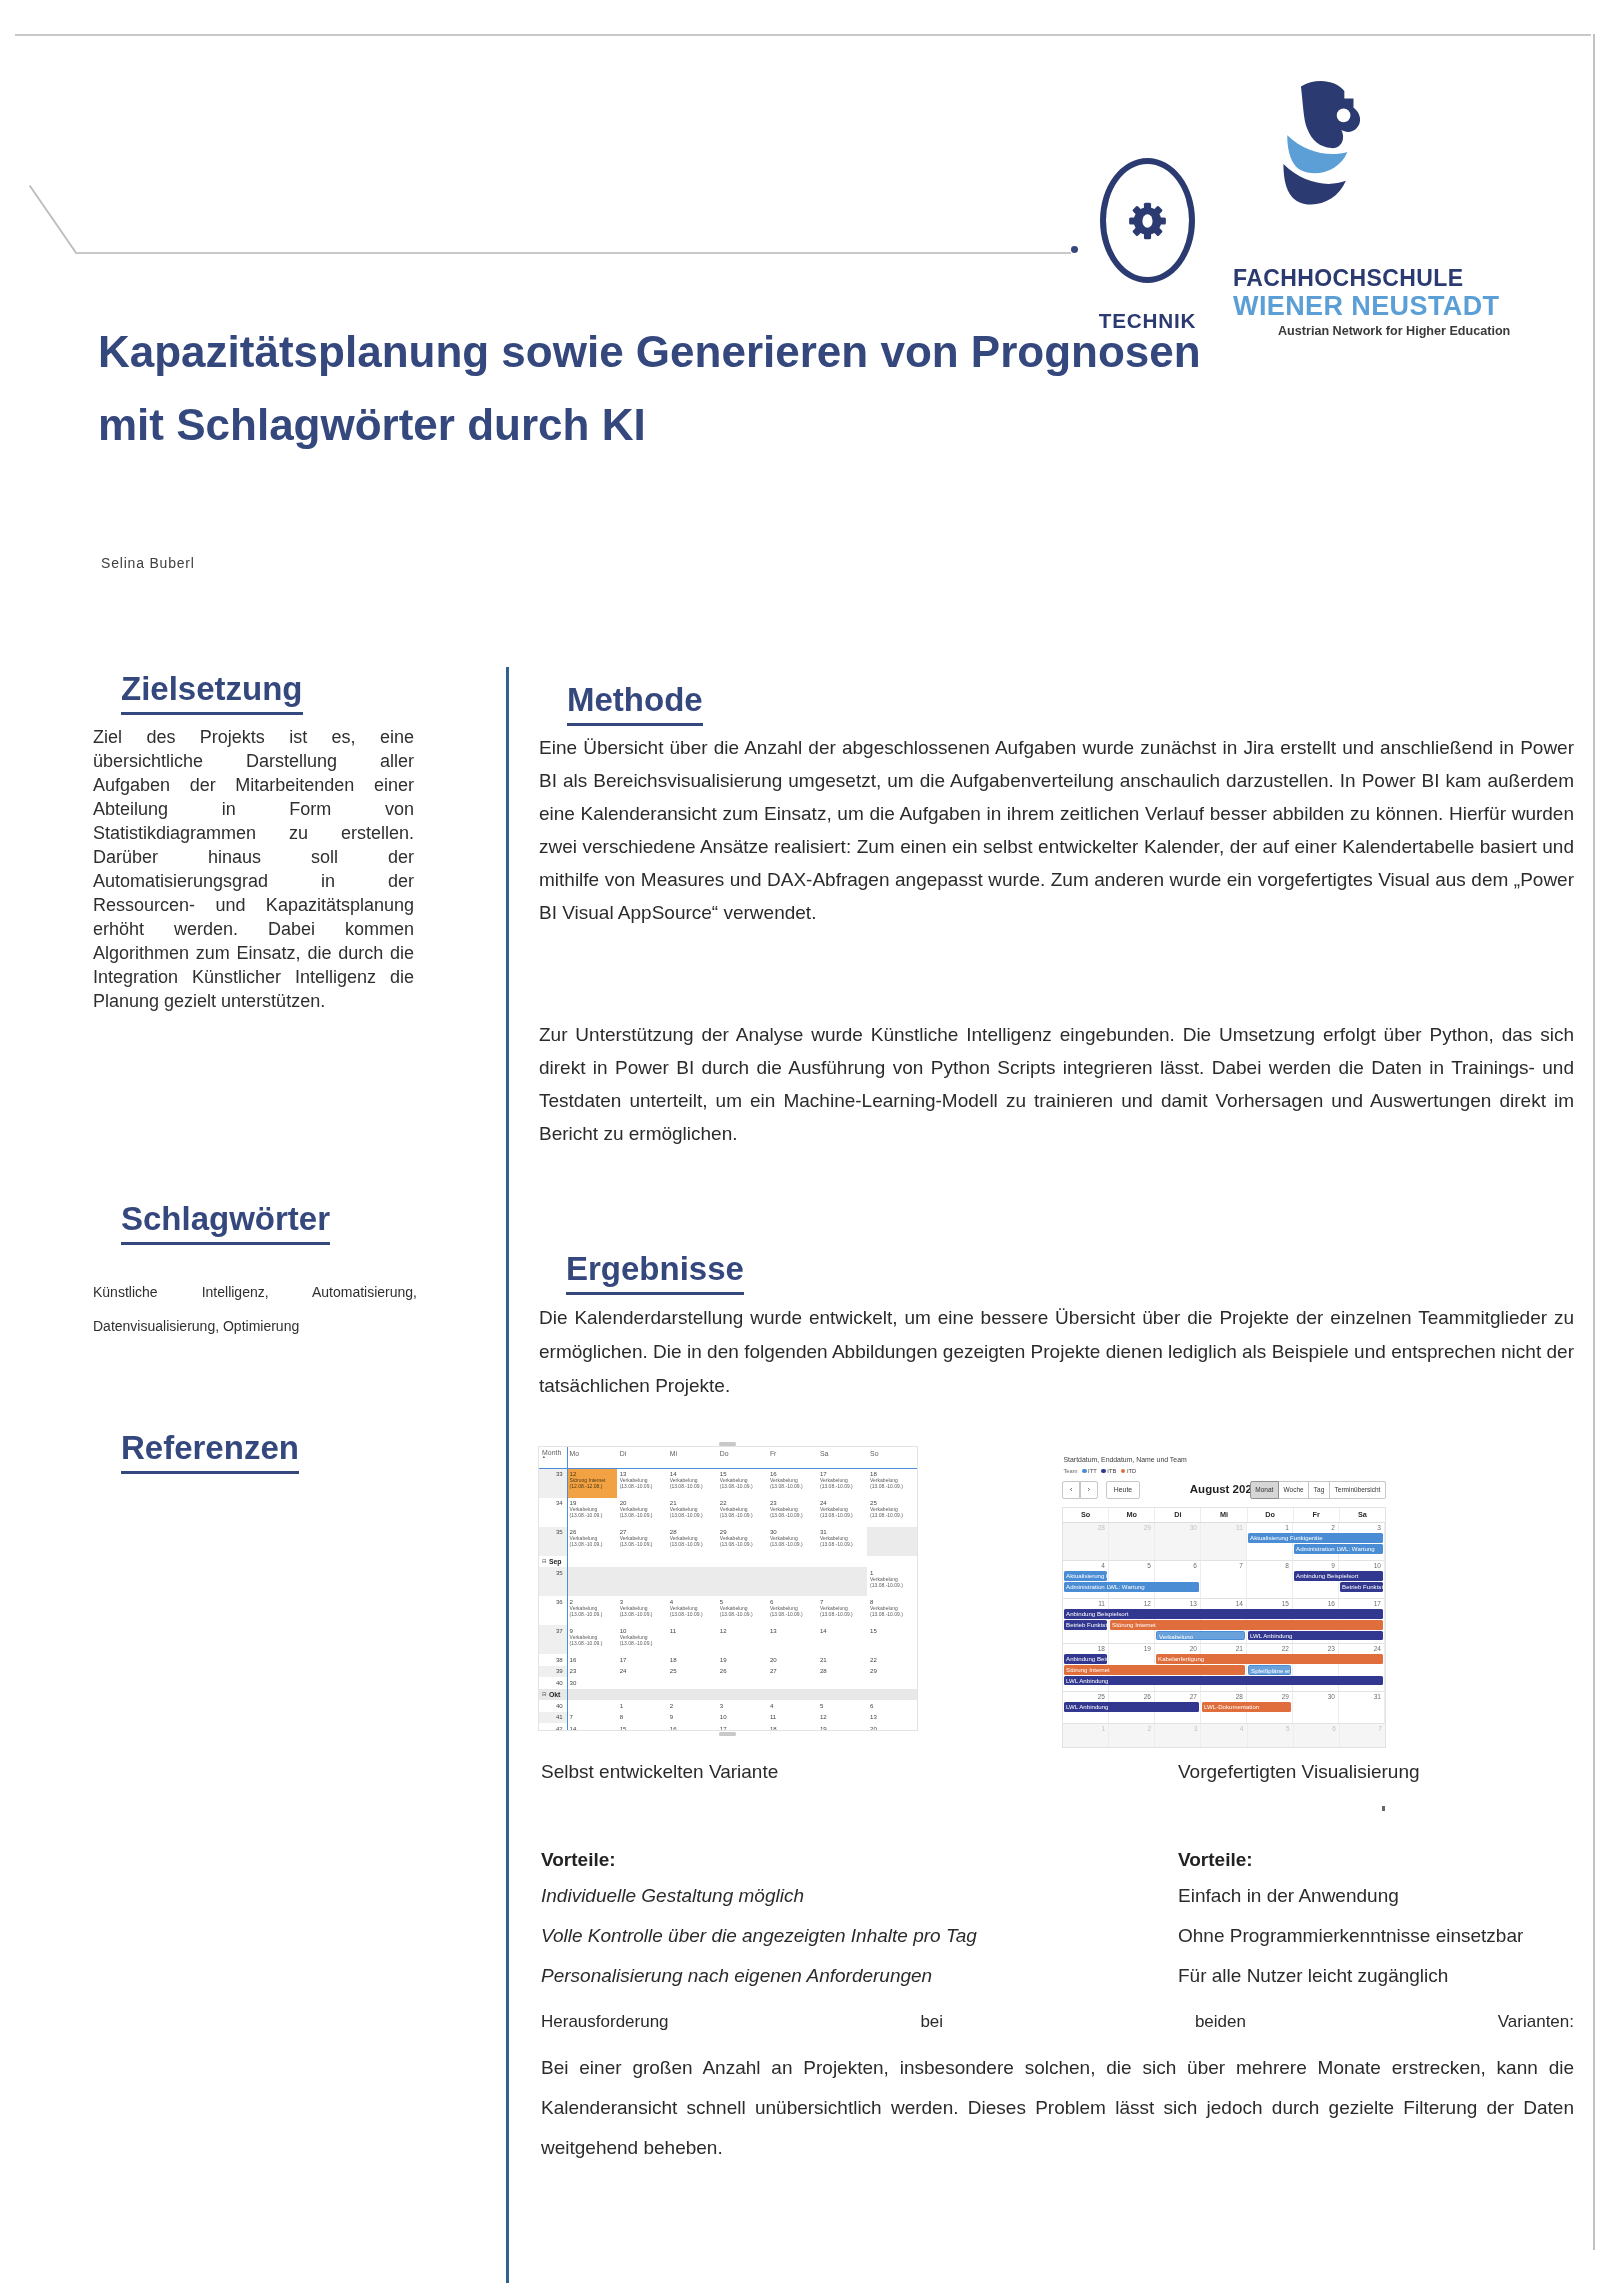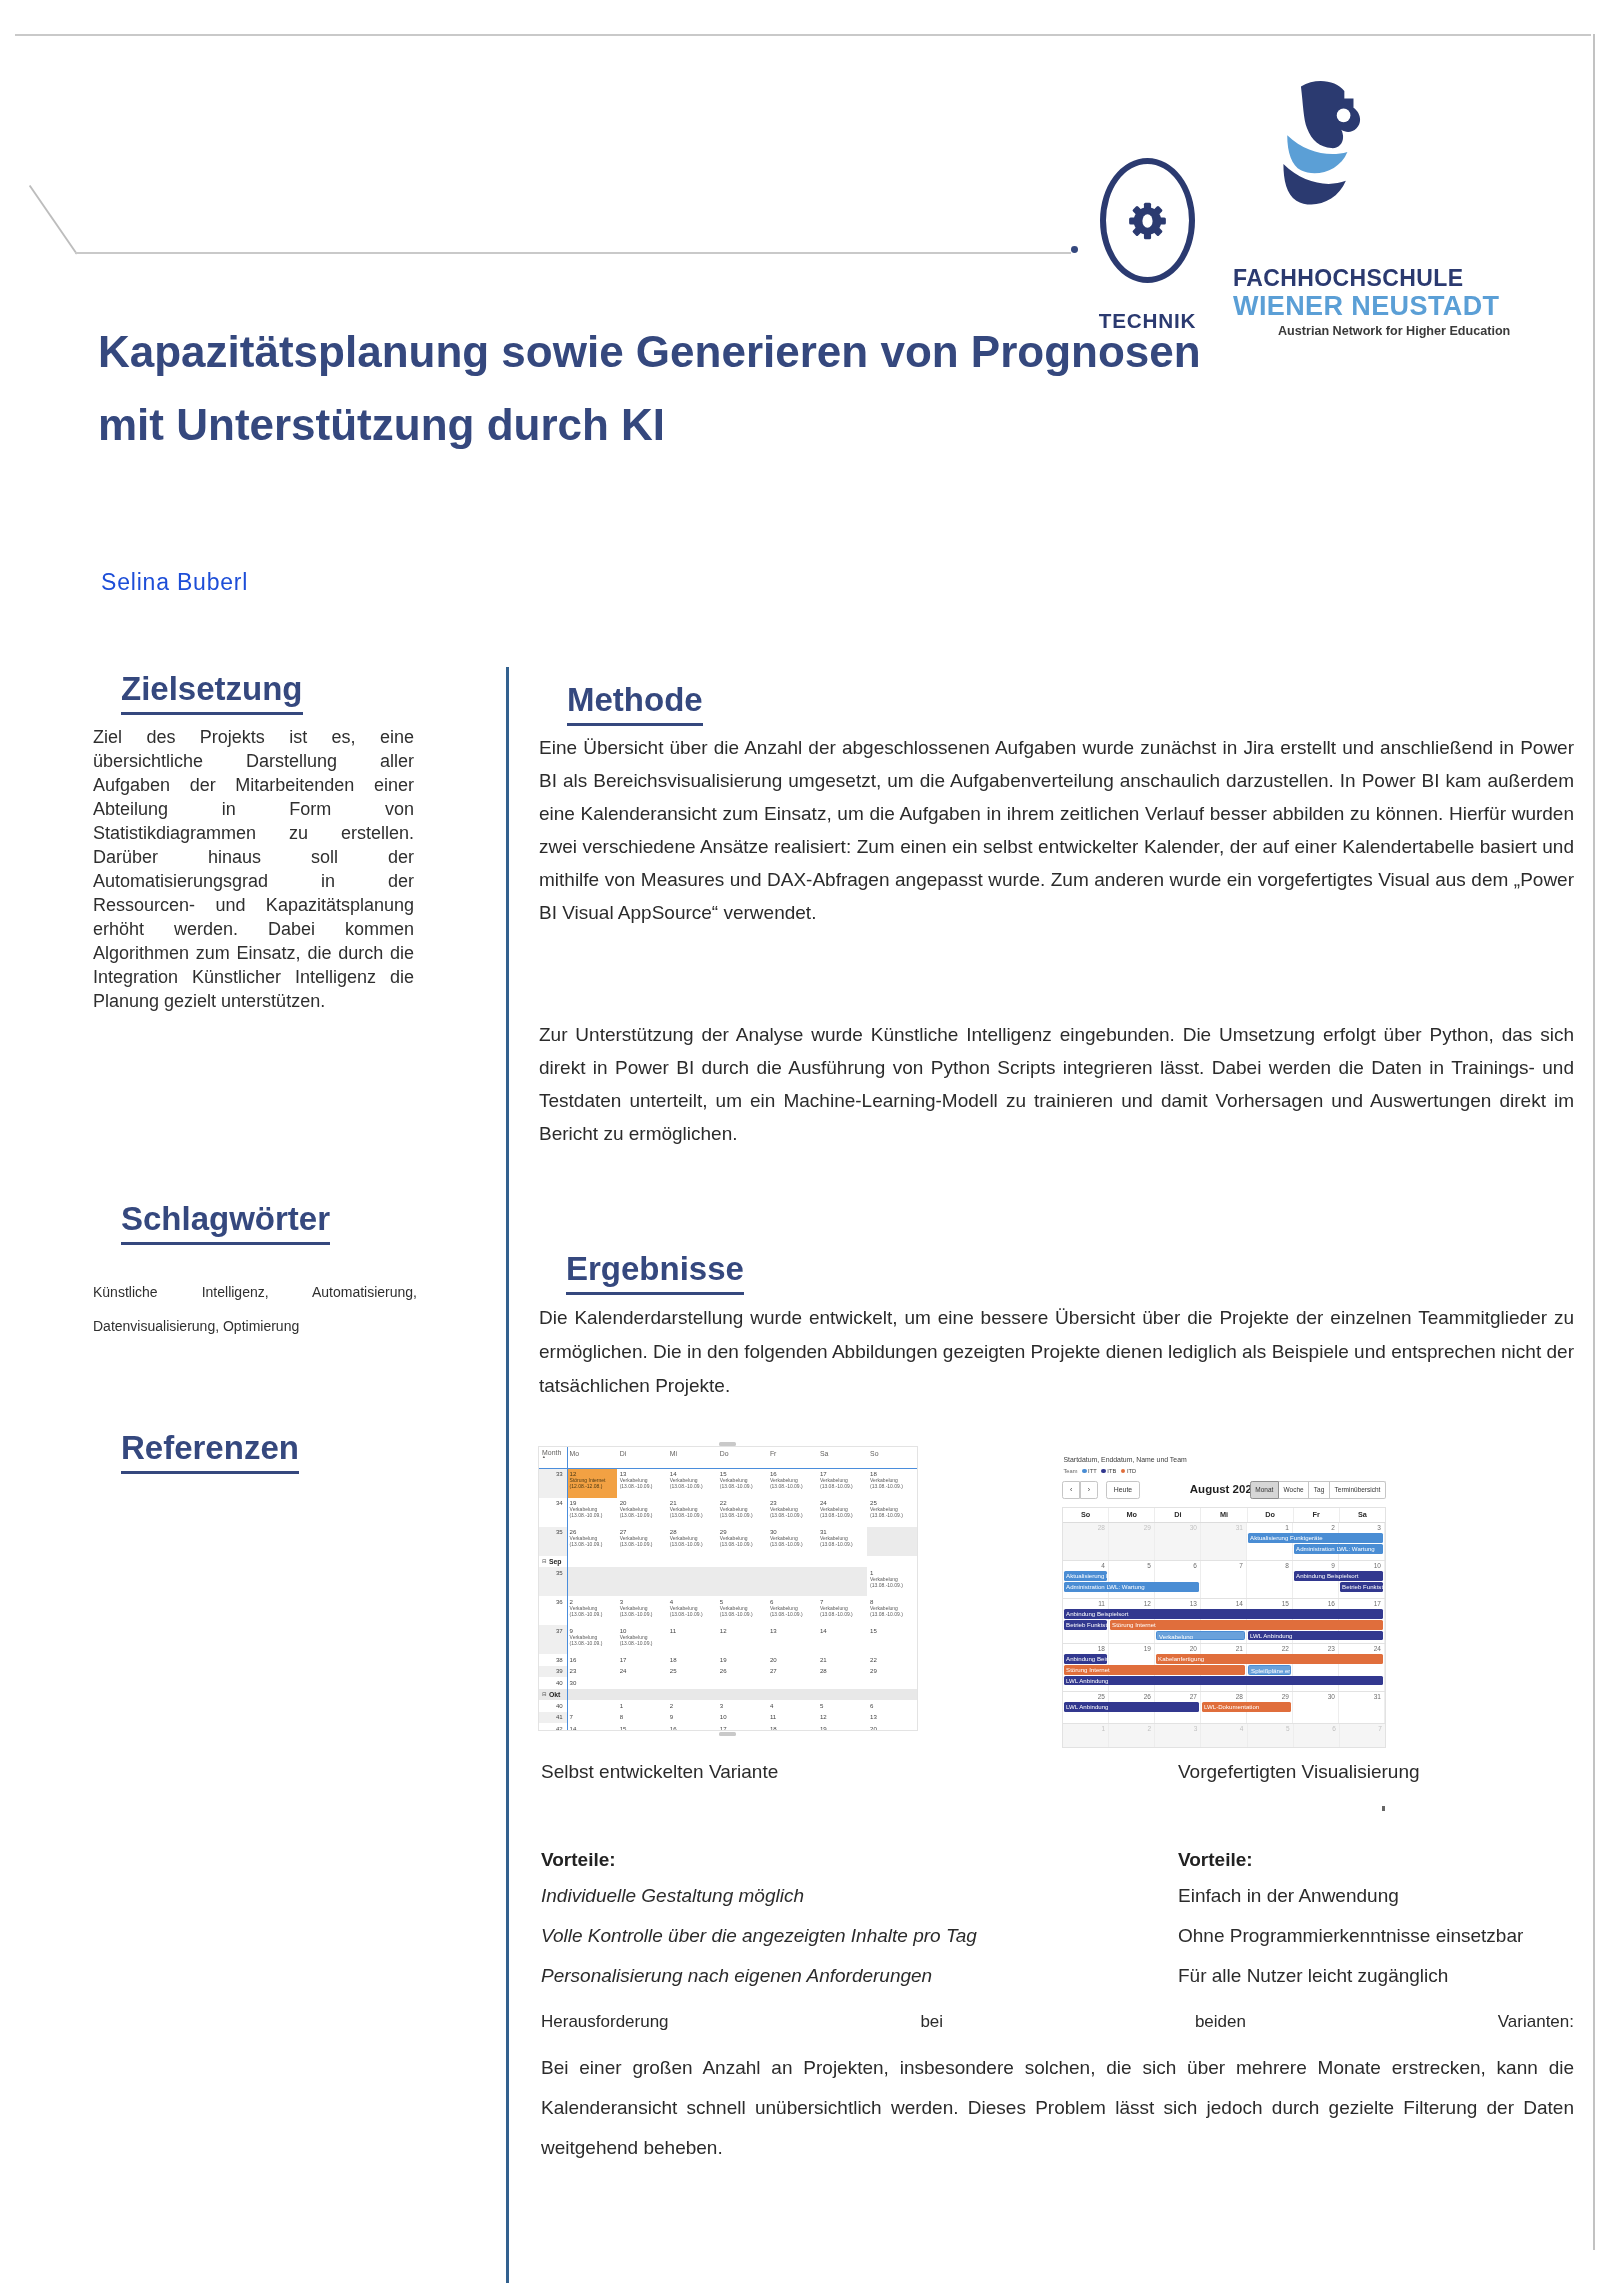--- a/index.html
+++ b/index.html
@@ -9,21 +9,21 @@
 
   
   .rule-top{left:15.3px;top:34px;width:1576px;height:1.5px;background:#c9c9c9;}
   .rule-right{left:1593px;top:34px;width:1.5px;height:2216px;background:#c2c2c2;}
   .rule-kicker{left:75px;top:252px;width:996px;height:1.5px;background:#c9c9c9;}
   .kicker-dot{left:1071px;top:246px;width:6.9px;height:6.9px;border-radius:50%;background:#35487e;}
   .divider{left:506px;top:667px;width:3.1px;height:1616px;background:#33618f;}
 
   .kicker{left:99px;top:178px;font-size:60px;font-weight:bold;color:#35487e;letter-spacing:1.5px;}
   .title{left:98px;top:315px;width:1194px;font-size:44px;font-weight:bold;color:#35487e;line-height:73px;}
-  .author{left:101px;top:569px;font-size:23px;color:#1d4ed8;letter-spacing:0.8px;}
+  .author{left:101px;top:555px;font-size:14px;color:#404040;letter-spacing:0.8px;}
 
   
   .tk-circle{left:1100px;top:158px;width:95px;height:125px;border:6.1px solid #2b3a70;border-radius:50%;
              display:flex;align-items:center;justify-content:center;box-sizing:border-box;}
   .tk-label{left:1085px;top:309px;width:125px;text-align:center;font-size:20.7px;font-weight:bold;color:#2b3a70;letter-spacing:0.8px;}
 
   
   .fh-line1{left:1233px;top:265px;font-size:23px;font-weight:bold;color:#2b3a70;letter-spacing:0.4px;}
   .fh-line2{left:1233px;top:291px;font-size:27px;font-weight:bold;color:#5b9fd6;letter-spacing:0.4px;}
   .fh-line3{left:1278px;top:324px;font-size:12.6px;color:#3a3a3a;font-weight:bold;}
@@ -161,21 +161,21 @@
     <circle cx="94" cy="46" r="9" fill="#ffffff"></circle>
     <path fill="#5b9fd6" d="M20,72 C44,95 75,101 99,94 C89,119 58,128 38,118 C26,112 20,95 20,72 Z"></path>
     <path fill="#2b3a70" d="M15,110 C40,135 73,141 97,132 C85,161 52,170 32,158 C19,150 15,131 15,110 Z"></path>
   </svg>
   <div class="abs fh-line1">FACHHOCHSCHULE</div>
   <div class="abs fh-line2">WIENER NEUSTADT</div>
   <div class="abs fh-line3">Austrian Network for Higher Education</div>
 
   <div class="abs title">
     <div>Kapazitätsplanung sowie Generieren von Prognosen</div>
-    <div>mit Unterstützung durch KI</div>
+    <div>mit Schlagwörter durch KI</div>
   </div>
   <div class="abs author">Selina Buberl</div>
 
   <div class="abs divider"></div>
 
   <div class="abs z-head"><span class="h2">Zielsetzung</span></div>
   <div class="abs z-body">Ziel des Projekts ist es, eine übersichtliche Darstellung aller Aufgaben der Mitarbeitenden einer Abteilung in Form von Statistikdiagrammen zu erstellen. Darüber hinaus soll der Automatisierungsgrad in der Ressourcen- und Kapazitätsplanung erhöht werden. Dabei kommen Algorithmen zum Einsatz, die durch die Integration Künstlicher Intelligenz die Planung gezielt unterstützen.</div>
   <div class="abs s-head"><span class="h2">Schlagwörter</span></div>
   <div class="abs s-body">Künstliche Intelligenz, Automatisierung, Datenvisualisierung, Optimierung</div>
   <div class="abs r-head"><span class="h2">Referenzen</span></div>

